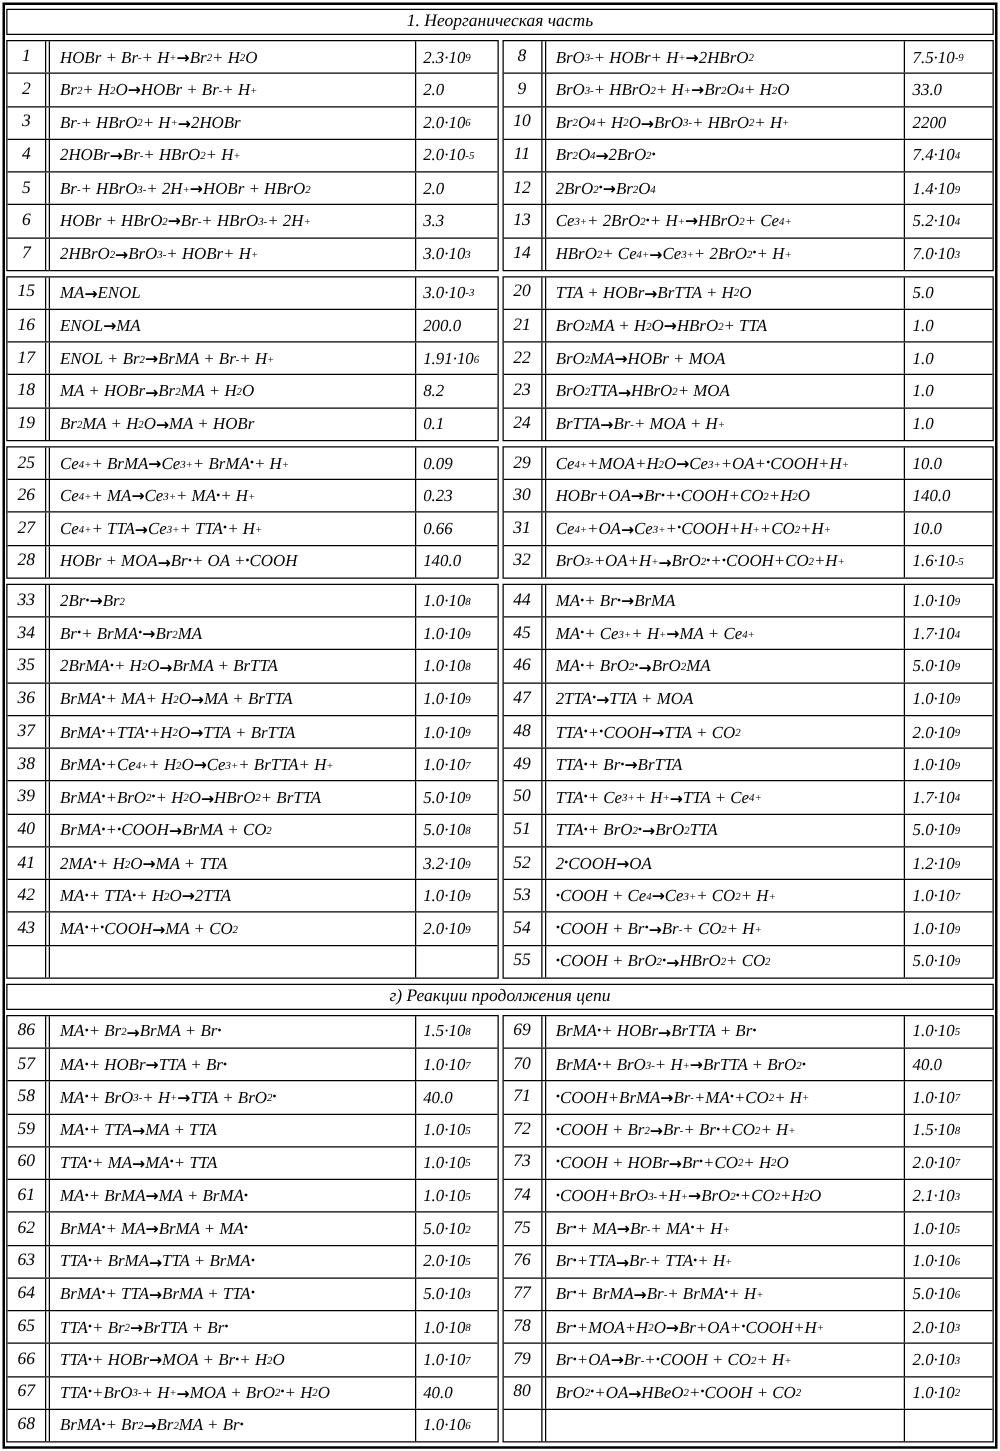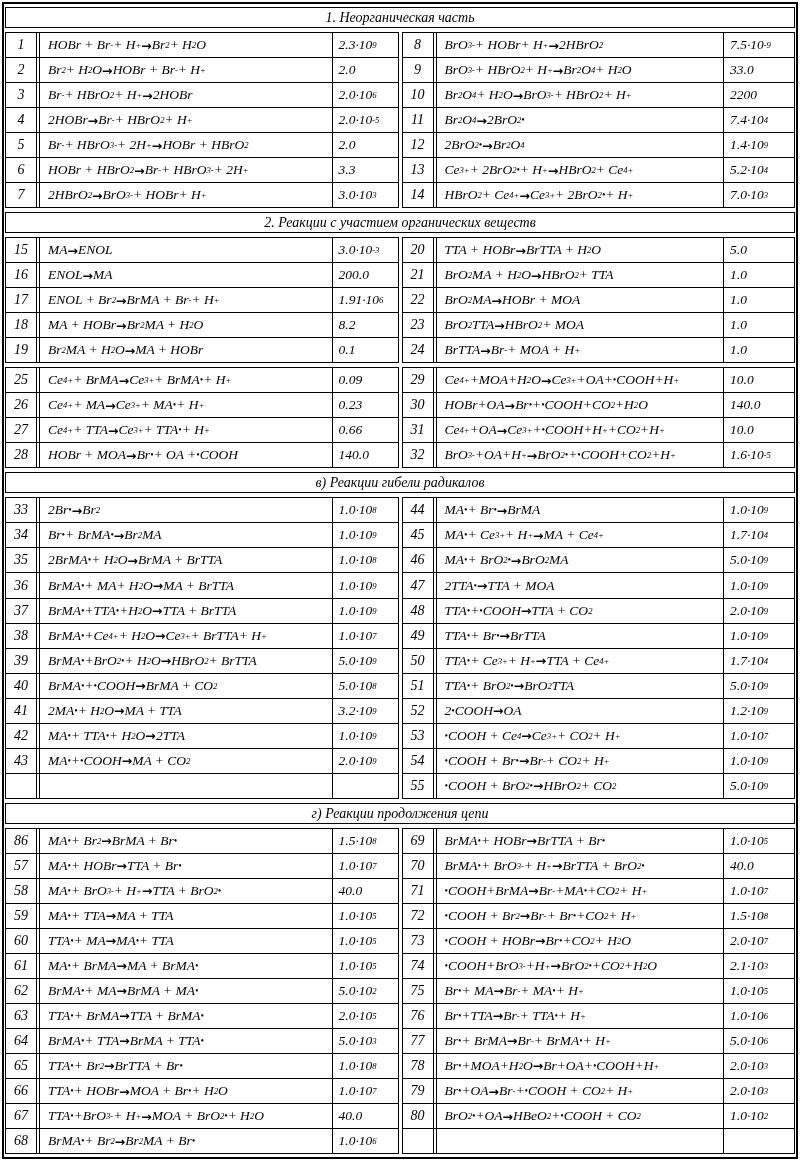--- a/index.html
+++ b/index.html
@@ -124,21 +124,20 @@
             <div class="c-rx">Ce<sup>3+</sup> + 2BrO<sub>2</sub><sup class="r">•</sup>+ H<sup>+</sup><span class="ar">→</span>HBrO<sub>2</sub>+ Ce<sup>4+</sup></div>
             <div class="c-k">5.2·10<sup>4</sup></div>
           </div>
           <div class="row">
             <div class="c-num">14</div>
             <div class="c-rx">HBrO<sub>2</sub>+ Ce<sup>4+</sup><span class="ar">→</span> Ce<sup>3+</sup> + 2BrO<sub>2</sub><sup class="r">•</sup>+ H<sup>+</sup></div>
             <div class="c-k">7.0·10<sup>3</sup></div>
           </div>
         </div>
       </div>
-      <div class="sec-h">2. Реакции с участием органических веществ</div>
       <div class="sec-body" style="flex-grow: 5; justify-content: space-between;">
         <div class="half left">
           <div class="row">
             <div class="c-num">15</div>
             <div class="c-rx">MA <span class="ar">→</span> ENOL</div>
             <div class="c-k">3.0·10<sup>-3</sup></div>
           </div>
           <div class="row">
             <div class="c-num">16</div>
             <div class="c-rx">ENOL <span class="ar">→</span> MA</div>
@@ -227,21 +226,20 @@
             <div class="c-rx">Ce<sup>4+</sup>+OA<span class="ar">→</span>Ce<sup>3+</sup>+<sup class="r">•</sup>COOH+H<sup>+</sup>+CO<sub>2</sub>+H<sup>+</sup></div>
             <div class="c-k">10.0</div>
           </div>
           <div class="row">
             <div class="c-num">32</div>
             <div class="c-rx">BrO<sub>3</sub><sup>-</sup>+OA+H<sup>+</sup><span class="ar">→</span> BrO<sub>2</sub><sup class="r">•</sup>+<sup class="r">•</sup>COOH+CO<sub>2</sub>+H<sup>+</sup></div>
             <div class="c-k">1.6·10<sup>-5</sup></div>
           </div>
         </div>
       </div>
-      <div class="sec-h">в) Реакции гибели радикалов</div>
       <div class="sec-body" style="flex-grow: 12;">
         <div class="half left">
           <div class="row">
             <div class="c-num">33</div>
             <div class="c-rx">2Br<sup class="r">•</sup> <span class="ar">→</span> Br<sub>2</sub></div>
             <div class="c-k">1.0·10<sup>8</sup></div>
           </div>
           <div class="row">
             <div class="c-num">34</div>
             <div class="c-rx">Br<sup class="r">•</sup>+ BrMA<sup class="r">•</sup> <span class="ar">→</span> Br<sub>2</sub>MA</div>

